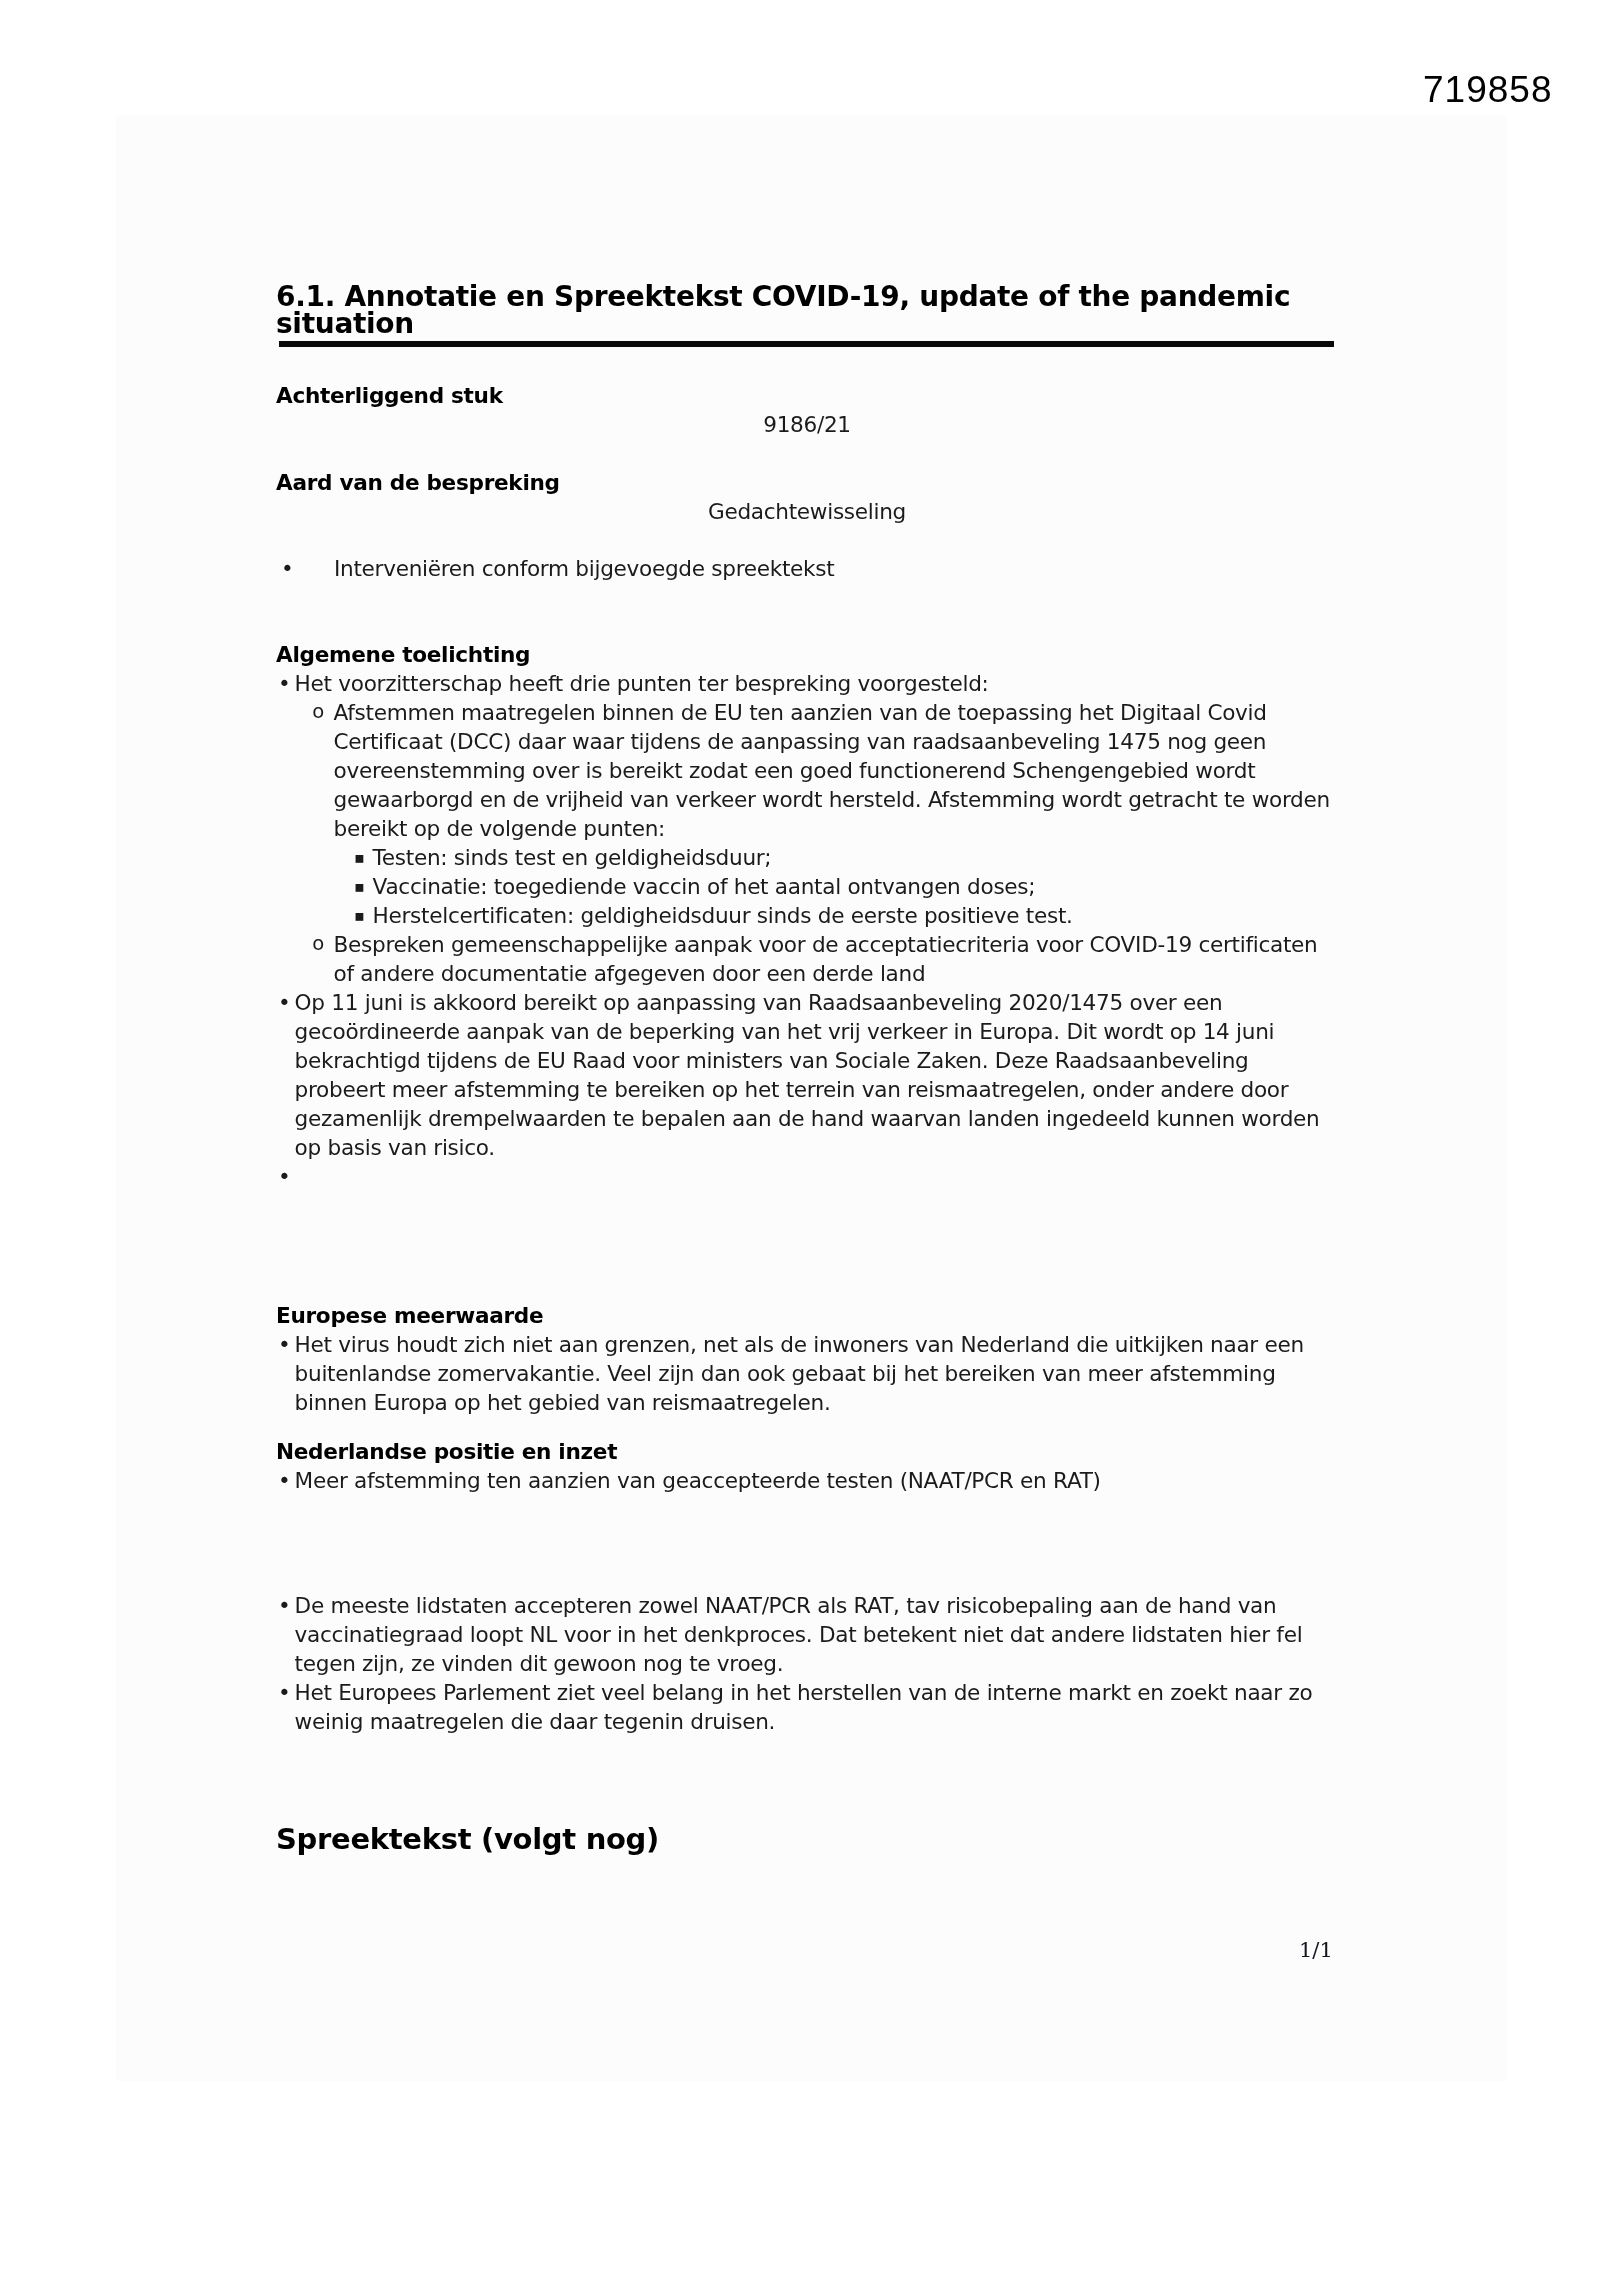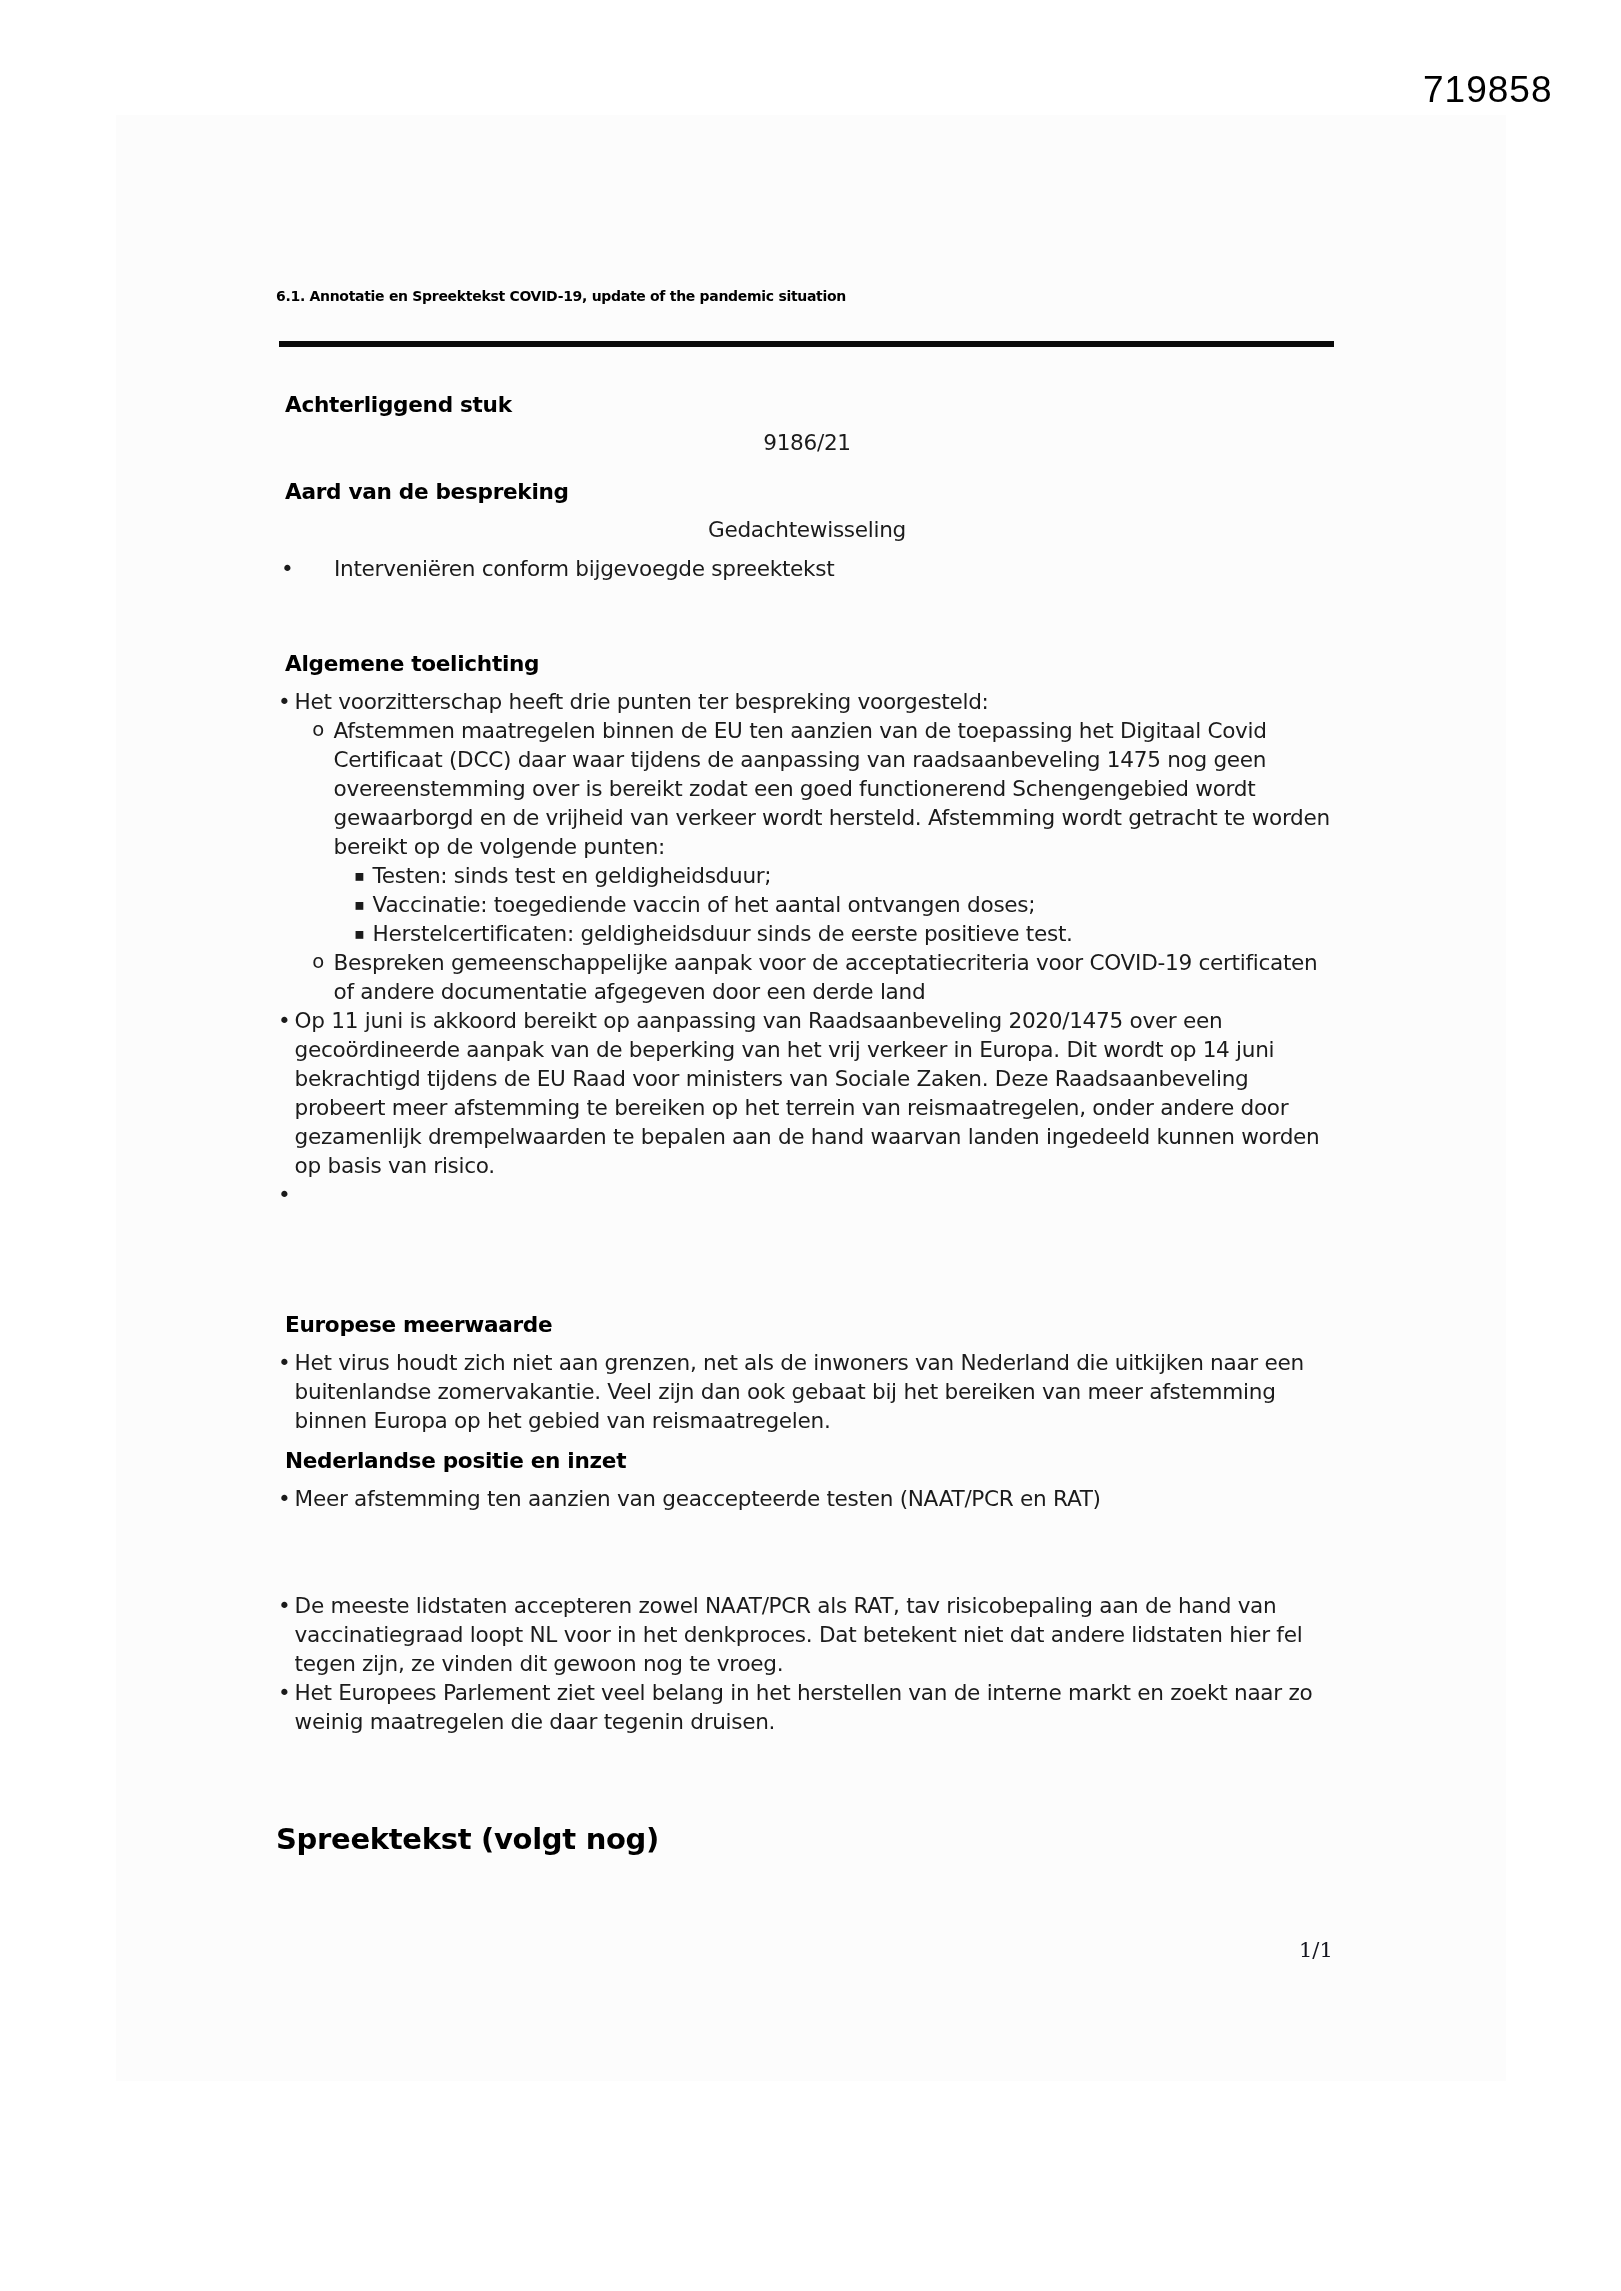--- a/index.html
+++ b/index.html
@@ -17,30 +17,30 @@
     font-size:37px;color:#000;letter-spacing:1px;
   }
   .page{
     position:absolute;left:116px;top:115px;
     width:1390px;height:1966px;
     background:#fcfcfc;
   }
   .abs{position:absolute;left:160px;width:1062px;}
   .doc-title{
     margin:0;top:168px;
-    font-size:14px;line-height:27.4px;font-weight:700;color:#000;
+    font-size:28px;line-height:27.4px;font-weight:700;color:#000;
     letter-spacing:-0.3px;
   }
   .title-rule{
     position:absolute;left:163px;top:226px;
     width:1055px;height:5.9px;background:#0a0a0a;border:none;margin:0;
   }
   section{display:block;}
   h2{
-    margin:9px;font-size:21.6px;line-height:29px;font-weight:700;color:#000;
+    margin:0;font-size:21.6px;line-height:29px;font-weight:700;color:#000;
     letter-spacing:-0.3px;
   }
   p,.li-text{
     font-size:21.6px;line-height:29px;letter-spacing:-0.3px;
   }
   p{margin:0;text-align:center;}
   ul.b1,ul.b2,ul.b3{list-style:none;margin:0;padding:0;}
   ul li{font-size:21.6px;line-height:29px;letter-spacing:-0.3px;}
   .b1>li{position:relative;padding-left:18.6px;}
   .b1>li::before{content:"\2022";position:absolute;left:2px;top:0;}

